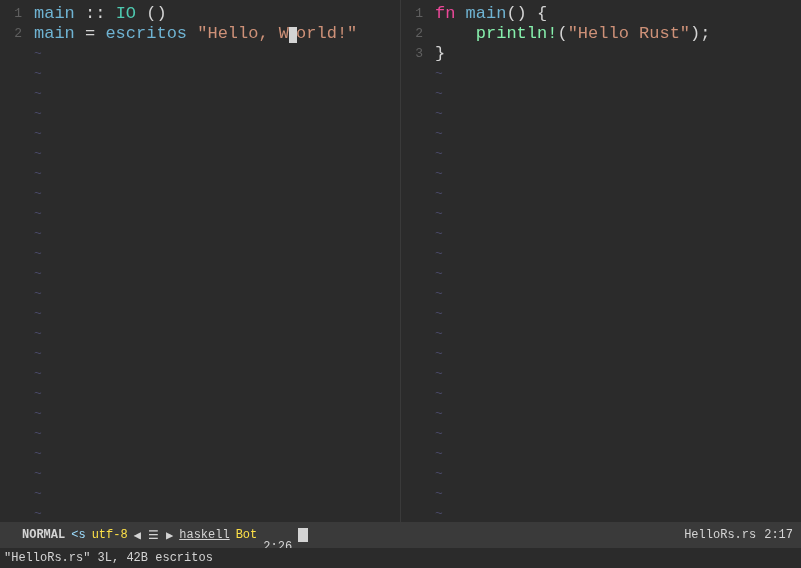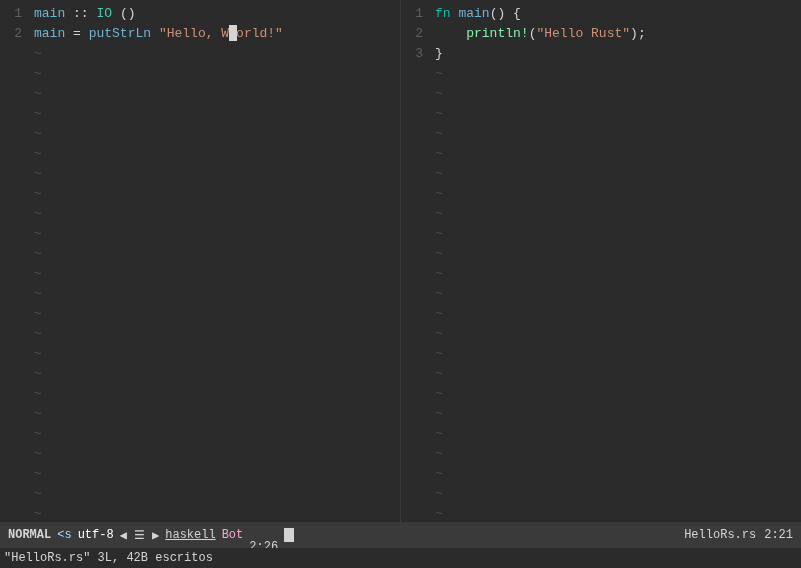--- a/index.html
+++ b/index.html
@@ -51,21 +51,21 @@
       color: #606060;
       min-width: 30px;
       text-align: right;
       padding-right: 8px;
       user-select: none;
       font-size: 13px;
     }
 
     .line-code {
       padding-left: 4px;
-      font-size: 13px;
+      font-size: 17px;
     }
 
     .tilde-lines {
       padding: 0;
     }
 
     .tilde-line {
       display: flex;
       height: 20px;
       line-height: 20px;
@@ -75,21 +75,21 @@
       min-width: 30px;
     }
 
     .tilde-char {
       color: #4a4a6a;
       padding-left: 4px;
       font-size: 13px;
     }
 
     
-    .kw { color: #14b8a6; }
+    .kw { color: #ec4899; }
     .fn-name { color: #6fb3d2; }
     .type { color: #4ec9b0; }
     .string { color: #ce9178; }
     .punct { color: #d4d4d4; }
     .macro { color: #86efac; }
 
     
     .cursor {
       display: inline-block;
       width: 8px;
@@ -113,41 +113,42 @@
 
     .status-left {
       display: flex;
       align-items: center;
       gap: 6px;
     }
 
     .status-mode {
       color: #d4d4d4;
       font-weight: bold;
+      margin-left: 14px;
     }
 
     .status-tag {
       color: #9cdcfe;
     }
 
     .status-encoding {
-      color: #ffffff;
+      color: #fde047;
     }
 
     .status-arrows {
       color: #d4d4d4;
     }
 
     .status-filetype {
       color: #d4d4d4;
       text-decoration: underline;
     }
 
     .status-bot {
-      color: #f9a8d4;
+      color: #fde047;
     }
 
     .status-pos {
       color: #d4d4d4;
       margin-top: 24px;
     }
 
     .status-right {
       margin-left: auto;
       display: flex;
@@ -190,21 +191,21 @@
   <div class="pane pane-left">
     <div class="code-content">
 
       <div class="line">
         <span class="line-number">1</span>
         <span class="line-code"><span class="fn-name">main</span> <span class="punct">::</span> <span class="type">IO</span> <span class="punct">()</span></span>
       </div>
 
       <div class="line">
         <span class="line-number">2</span>
-        <span class="line-code"><span class="fn-name">main</span> <span class="punct">=</span> <span class="fn-name">putStrLn</span> <span class="string">"Hello, W<span class="cursor"></span>orld!"</span></span>
+        <span class="line-code"><span class="fn-name">main</span> <span class="punct">=</span> <span class="fn-name">escritos</span> <span class="string">"Hello, W<span class="cursor"></span>orld!"</span></span>
       </div>
 
       <div class="tilde-lines">
         <div class="tilde-line">
             <span class="tilde-spacer"></span>
             <span class="tilde-char">~</span>
           </div>
         <div class="tilde-line">
             <span class="tilde-spacer"></span>
             <span class="tilde-char">~</span>
@@ -425,19 +426,19 @@
     <span class="status-tag">&lt;s</span>
     <span class="status-encoding">utf-8</span>
     <span class="status-arrows">◀ ☰ ▶</span>
     <span class="status-filetype">haskell</span>
     <span class="status-bot">Bot</span>
     <span class="status-pos">2:26</span>
     <span class="status-cursor-block"></span>
   </div>
   <div class="status-right">
     <span class="status-filename">HelloRs.rs</span>
-    <span class="status-col">2:21</span>
+    <span class="status-col">2:17</span>
   </div>
 </div>
 
 <div id="cmdline">
   <span>"HelloRs.rs" 3L, 42B escritos</span>
 </div>
 
 </body></html>

